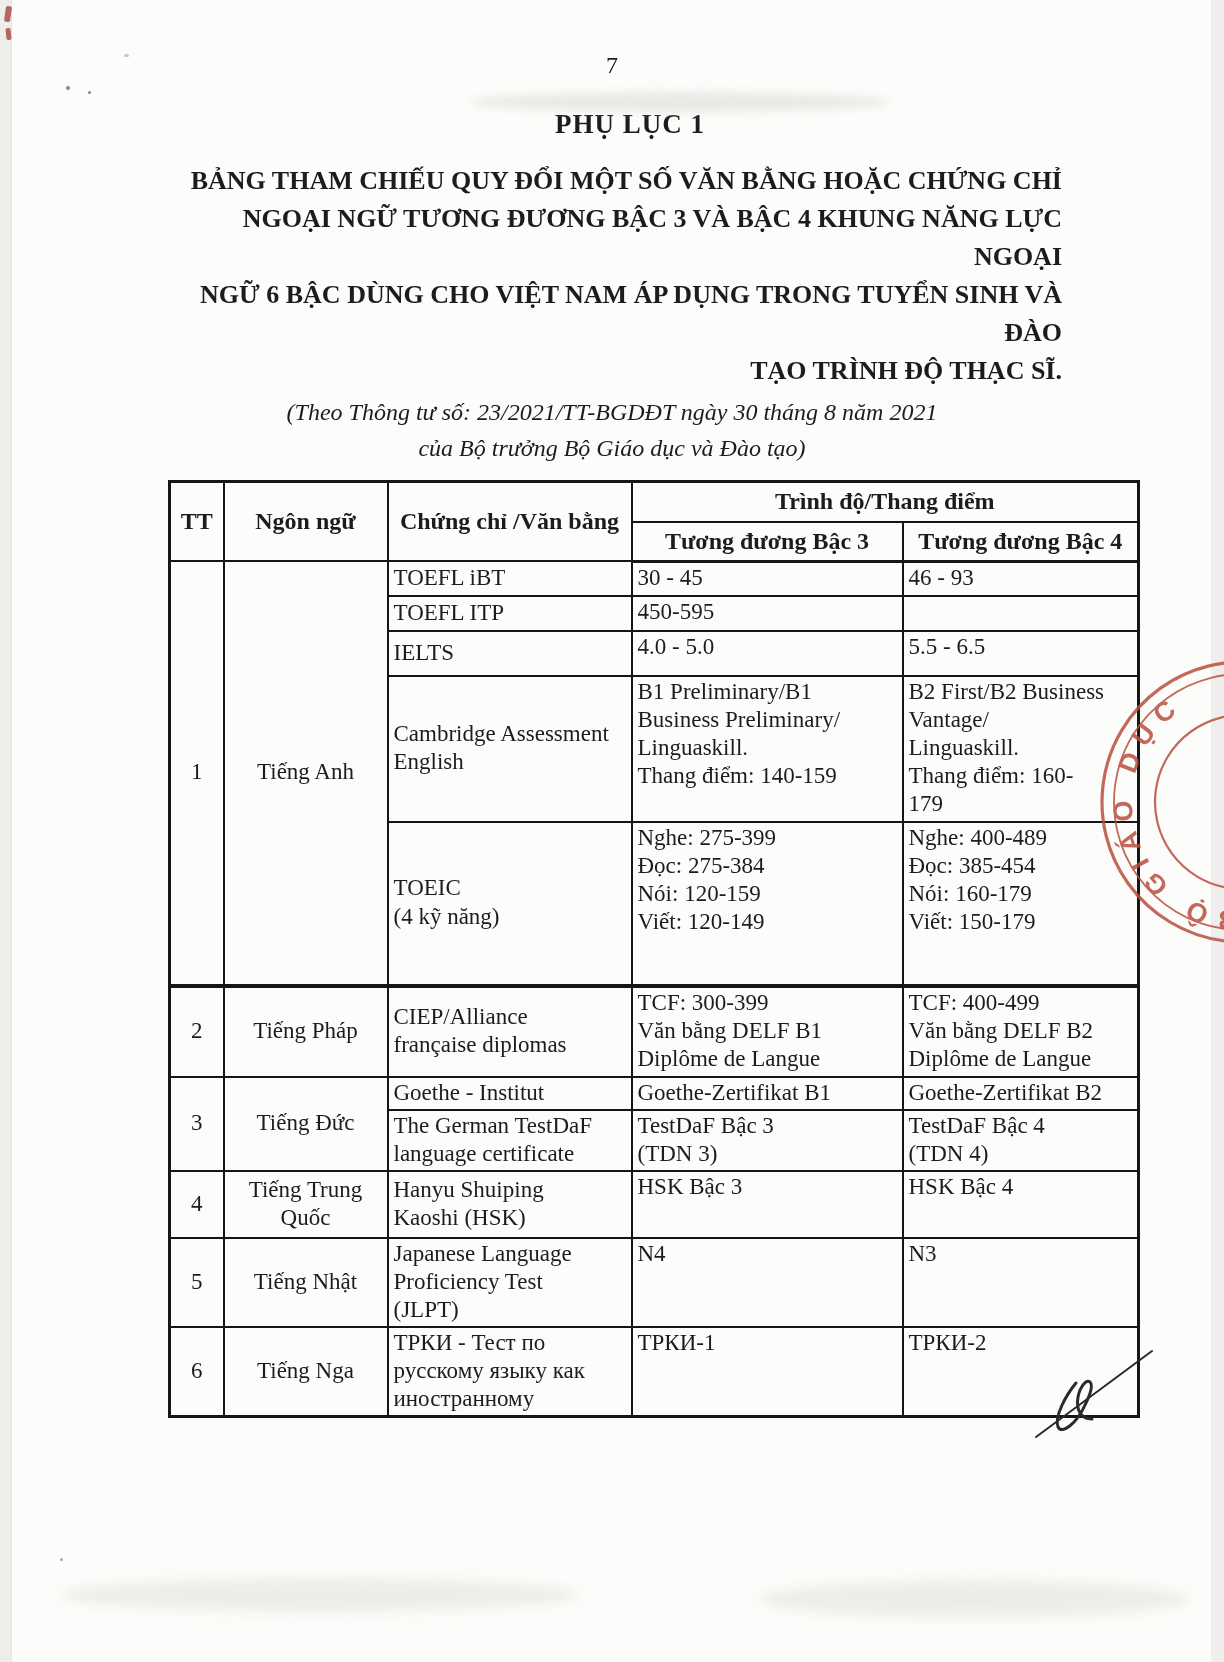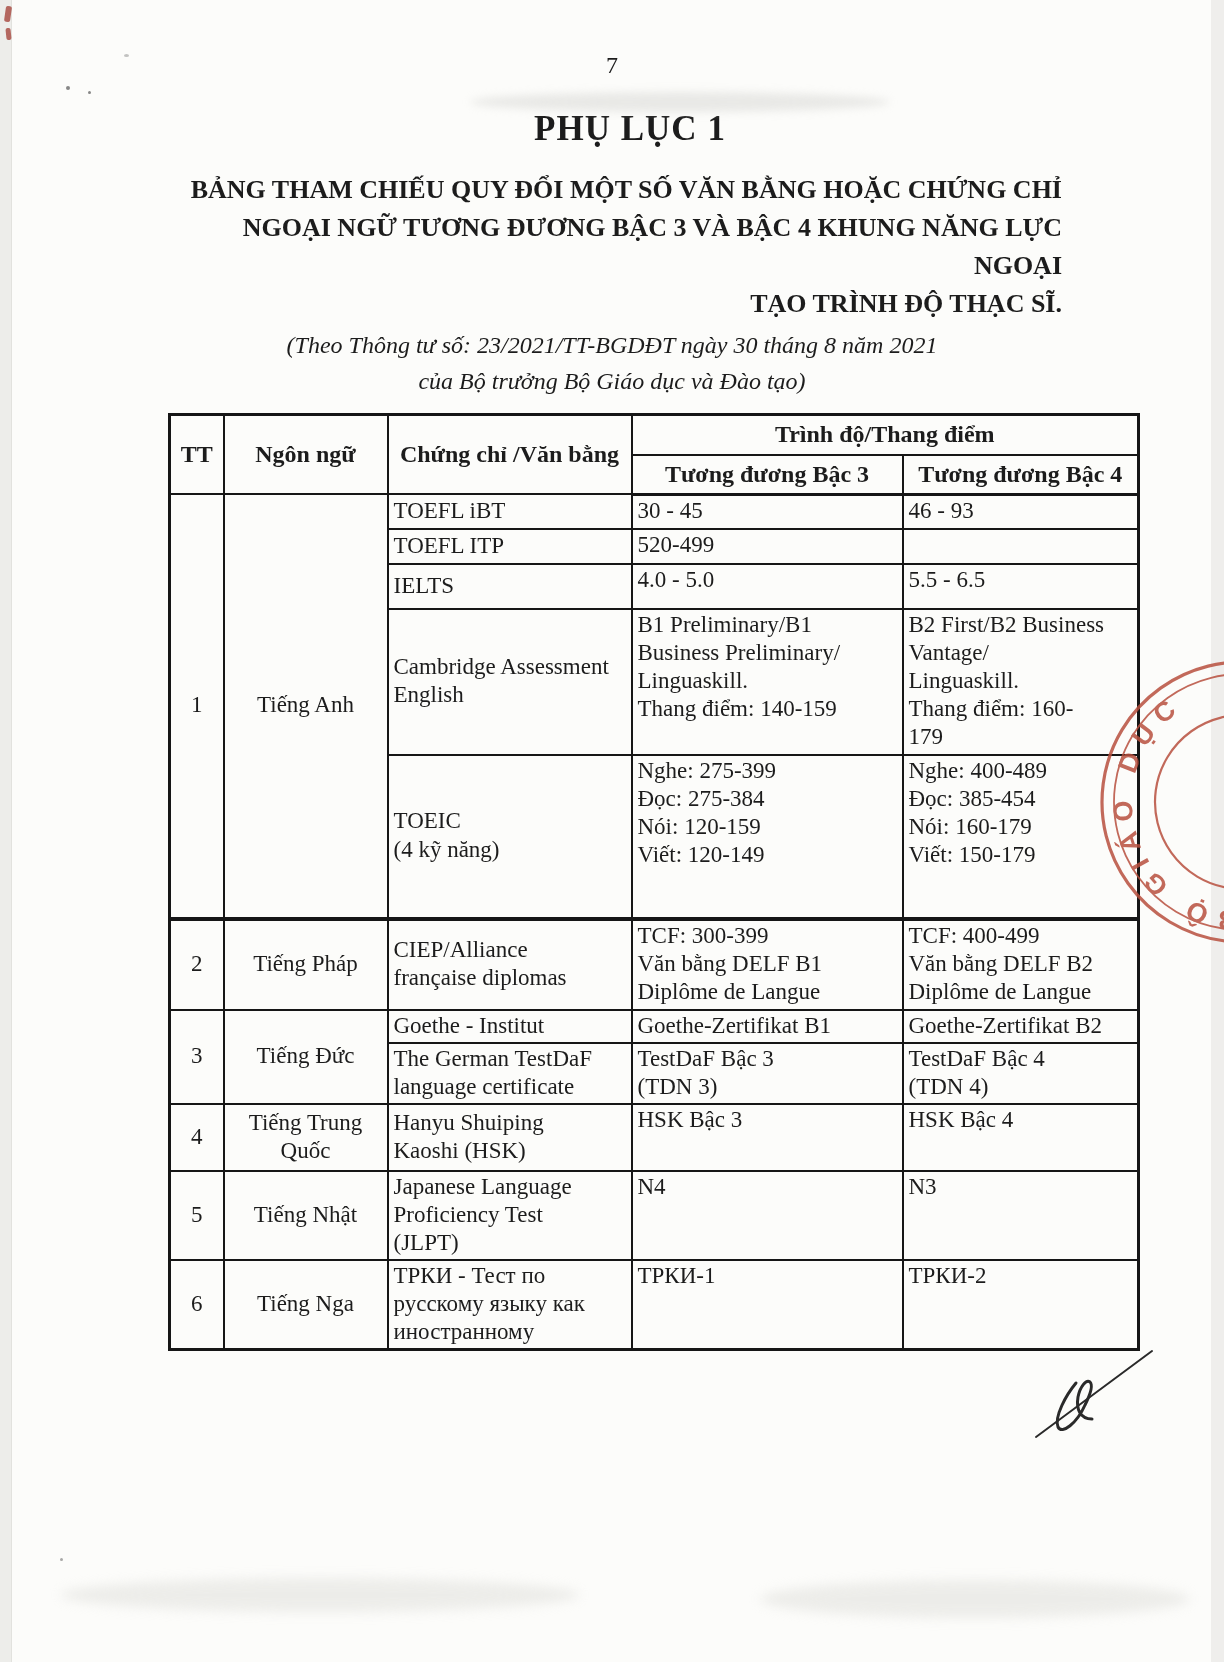--- a/index.html
+++ b/index.html
@@ -13,21 +13,21 @@
     color:#1c1c1c;
   }
   .edge-left{position:absolute;left:0;top:0;width:11px;height:100%;background:#ededea;border-right:1px solid #e2e2de;}
   .edge-right{position:absolute;right:0;top:0;width:13px;height:100%;background:#efeeec;}
   .corner-mark{position:absolute;background:#a03a30;opacity:.75;border-radius:2px;}
   .speck{position:absolute;background:#555;border-radius:50%;opacity:.7;}
   .smudge{position:absolute;background:#d9d9d6;filter:blur(4px);opacity:.55;border-radius:50%;}
   .smudge2{position:absolute;background:#e3e3df;filter:blur(6px);opacity:.6;border-radius:50%;}
 
   .page-number{margin:0;padding-top:52px;text-align:center;font-size:24px;}
-  .appendix-title{margin:30px 0 0 0;text-align:center;font-size:35px;font-weight:bold;letter-spacing:1px;padding-left:36px;}
+  .appendix-title{margin:30px 0 0 0;text-align:center;font-size:27px;font-weight:bold;letter-spacing:1px;padding-left:36px;}
   .heading{margin:22px auto 0 auto;width:900px;text-align:right;font-size:26px;font-weight:bold;line-height:38px;}
   .subtitle{margin:4px auto 0 auto;width:760px;text-align:center;font-style:italic;font-size:24px;line-height:36px;}
 
   table.ref-table{
     border-collapse:collapse;table-layout:fixed;
     margin:14px 0 0 168px;width:969px;
     font-size:23px;line-height:1.22;
   }
   .ref-table th,.ref-table td{
     border:2px solid #161616;
@@ -67,20 +67,21 @@
   <div class="smudge" style="left:470px;top:92px;width:420px;height:20px;"></div>
   <div class="smudge2" style="left:60px;top:1578px;width:520px;height:34px;"></div>
   <div class="smudge2" style="left:760px;top:1580px;width:430px;height:38px;"></div>
 
   <div class="page-number">7</div>
   <div class="appendix-title">PHỤ LỤC 1</div>
 
   <div class="heading">
     <div>BẢNG THAM CHIẾU QUY ĐỔI MỘT SỐ VĂN BẰNG HOẶC CHỨNG CHỈ</div>
     <div>NGOẠI NGỮ TƯƠNG ĐƯƠNG BẬC 3 VÀ BẬC 4 KHUNG NĂNG LỰC NGOẠI</div>
+    <div>NGỮ 6 BẬC DÙNG CHO VIỆT NAM ÁP DỤNG TRONG TUYỂN SINH VÀ ĐÀO</div>
     <div>TẠO TRÌNH ĐỘ THẠC SĨ.</div>
   </div>
 
   <div class="subtitle">
     <div>(Theo Thông tư số: 23/2021/TT-BGDĐT ngày 30 tháng 8 năm 2021</div>
     <div>của Bộ trưởng Bộ Giáo dục và Đào tạo)</div>
   </div>
 
   <table class="ref-table">
     <colgroup>
@@ -106,21 +107,21 @@
 
       <tr style="height:35px;">
         <td class="tt" rowspan="5">1</td>
         <td class="lang" rowspan="5">Tiếng Anh</td>
         <td class="cert">TOEFL iBT</td>
         <td class="val">30 - 45</td>
         <td class="val">46 - 93</td>
       </tr>
       <tr style="height:35px;">
         <td class="cert">TOEFL ITP</td>
-        <td class="val">520-499</td>
+        <td class="val">450-595</td>
         <td class="val"></td>
       </tr>
       <tr style="height:45px;">
         <td class="cert">IELTS</td>
         <td class="val">4.0 - 5.0</td>
         <td class="val">5.5 - 6.5</td>
       </tr>
       <tr style="height:130px;">
         <td class="cert">Cambridge Assessment
 English</td>

